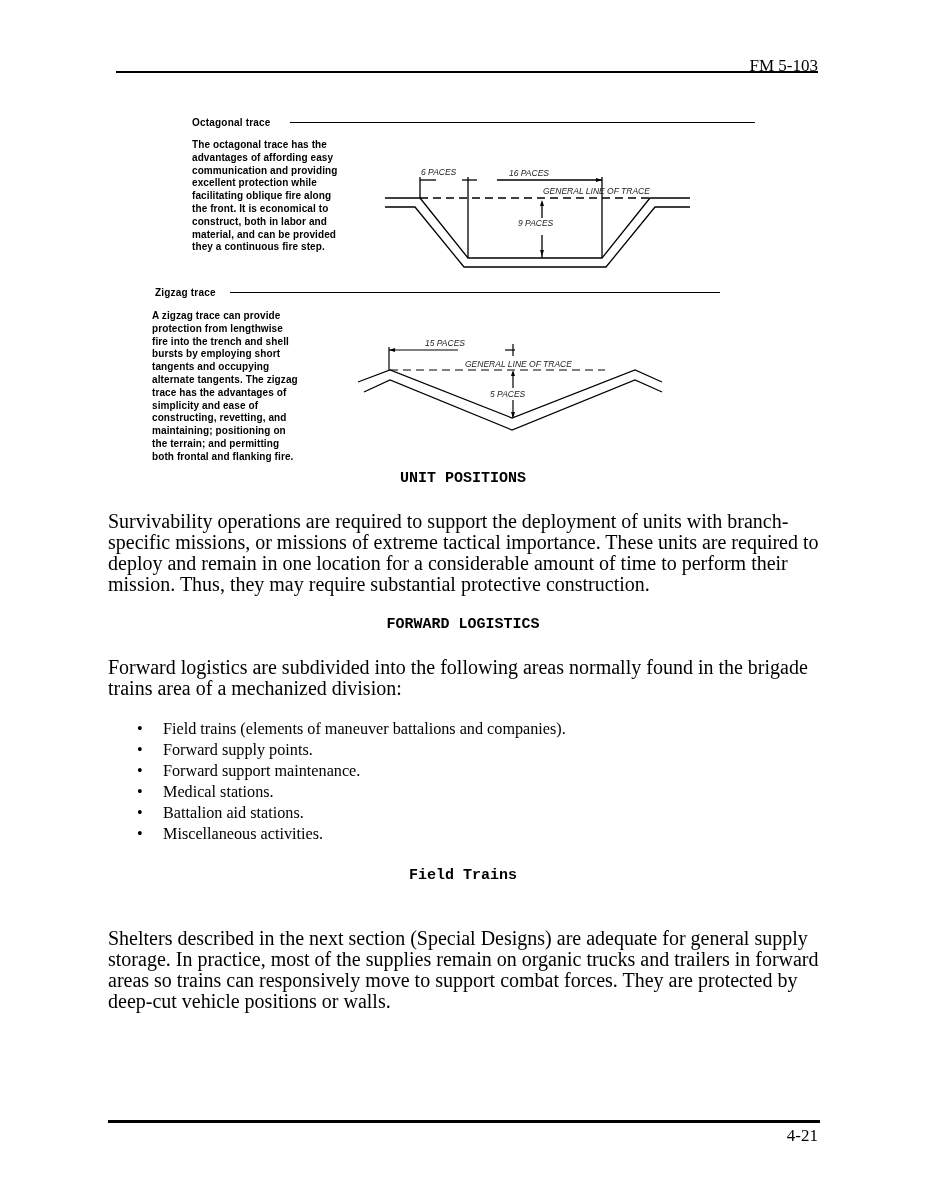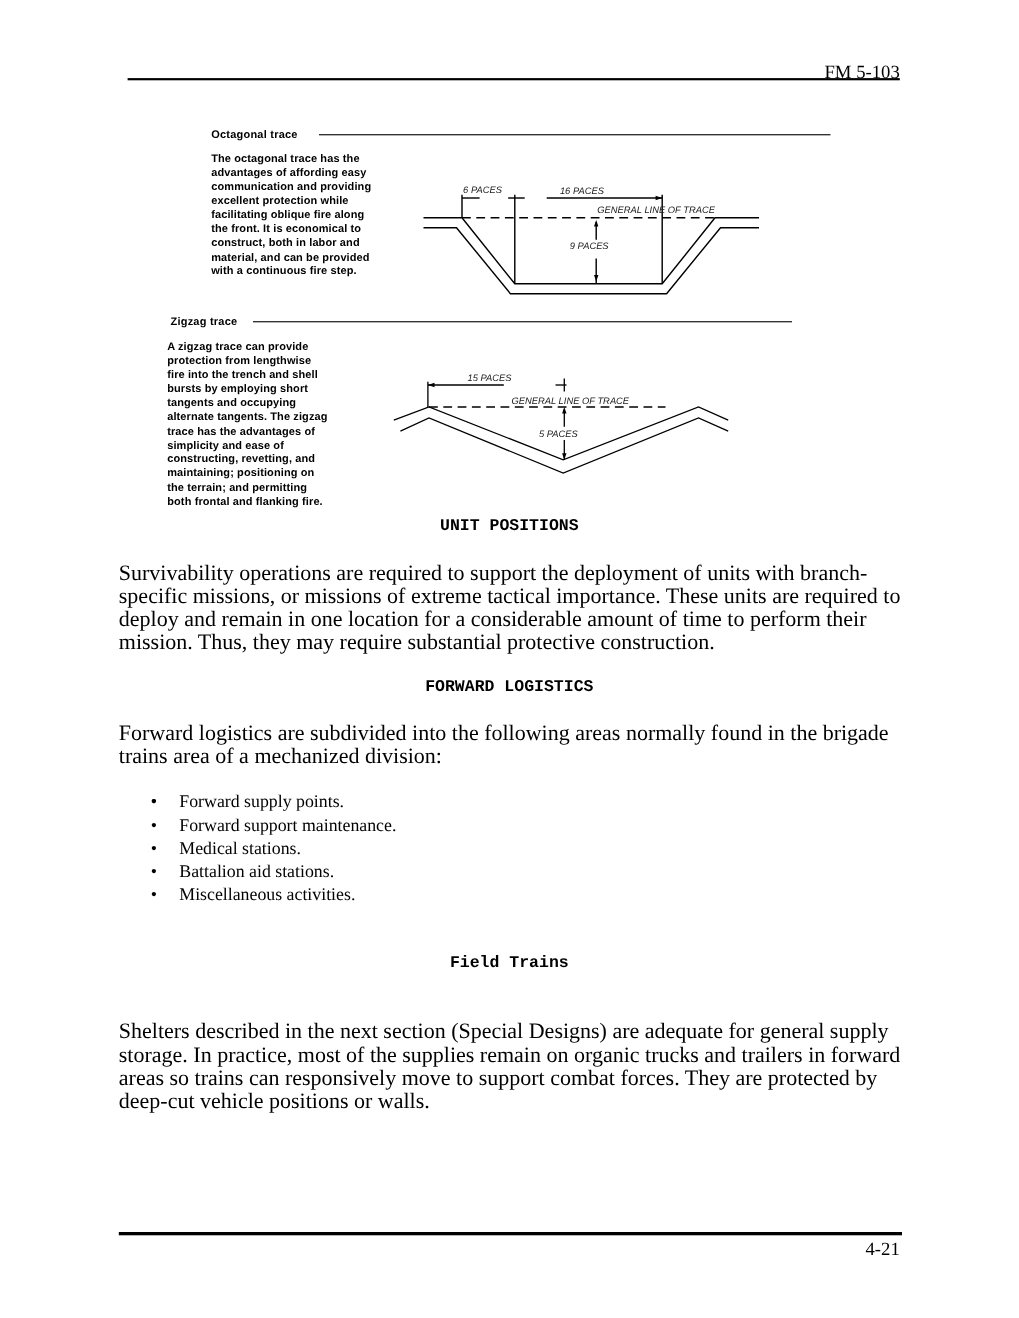--- a/index.html
+++ b/index.html
@@ -36,21 +36,21 @@
   <div class="fig-rule" style="left:290px; top:122px; width:465px;"></div>
   <div class="fig-text sans" style="left:192px; top:139px;">
     <div>The octagonal trace has the</div>
     <div>advantages of affording easy</div>
     <div>communication and providing</div>
     <div>excellent protection while</div>
     <div>facilitating oblique fire along</div>
     <div>the front. It is economical to</div>
     <div>construct, both in labor and</div>
     <div>material, and can be provided</div>
-    <div>with a continuous fire step.</div>
+    <div>they a continuous fire step.</div>
   </div>
   <svg class="fig-diagram" style="left:380px; top:160px;" width="320" height="110" viewBox="0 0 320 110">
     <g stroke="#000" fill="none" stroke-width="1.3">
 
       <polyline points="5,38 40,38 88,98 222,98 270,38 310,38"></polyline>
 
       <polyline points="5,47 35,47 84,107 226,107 275,47 310,47"></polyline>
 
       <line x1="40" y1="38" x2="270" y2="38" stroke-dasharray="8,5"></line>
 
@@ -126,21 +126,21 @@
   </svg>
 </div>
 
 <div class="heading mono" style="top:470px;">UNIT POSITIONS</div>
 <div class="para serif" style="top:511px;">Survivability operations are required to support the deployment of units with branch-specific missions, or missions of extreme tactical importance. These units are required to deploy and remain in one location for a considerable amount of time to perform their mission. Thus, they may require substantial protective construction.</div>
 
 <div class="heading mono" style="top:616px;">FORWARD LOGISTICS</div>
 <div class="para serif" style="top:657px;">Forward logistics are subdivided into the following areas normally found in the brigade trains area of a mechanized division:</div>
 
 <ul class="bullets serif">
-  <li><span class="dot">•</span></li>
+  <li><span class="dot">•</span><span>Field trains (elements of maneuver battalions and companies).</span></li>
   <li><span class="dot">•</span><span>Forward supply points.</span></li>
   <li><span class="dot">•</span><span>Forward support maintenance.</span></li>
   <li><span class="dot">•</span><span>Medical stations.</span></li>
   <li><span class="dot">•</span><span>Battalion aid stations.</span></li>
   <li><span class="dot">•</span><span>Miscellaneous activities.</span></li>
 </ul>
 
 <div class="heading mono" style="top:867px;">Field Trains</div>
 <div class="para serif" style="top:908px;margin-top:20px;">Shelters described in the next section (Special Designs) are adequate for general supply storage. In practice, most of the supplies remain on organic trucks and trailers in forward areas so trains can responsively move to support combat forces. They are protected by deep-cut vehicle positions or walls.</div>
 

